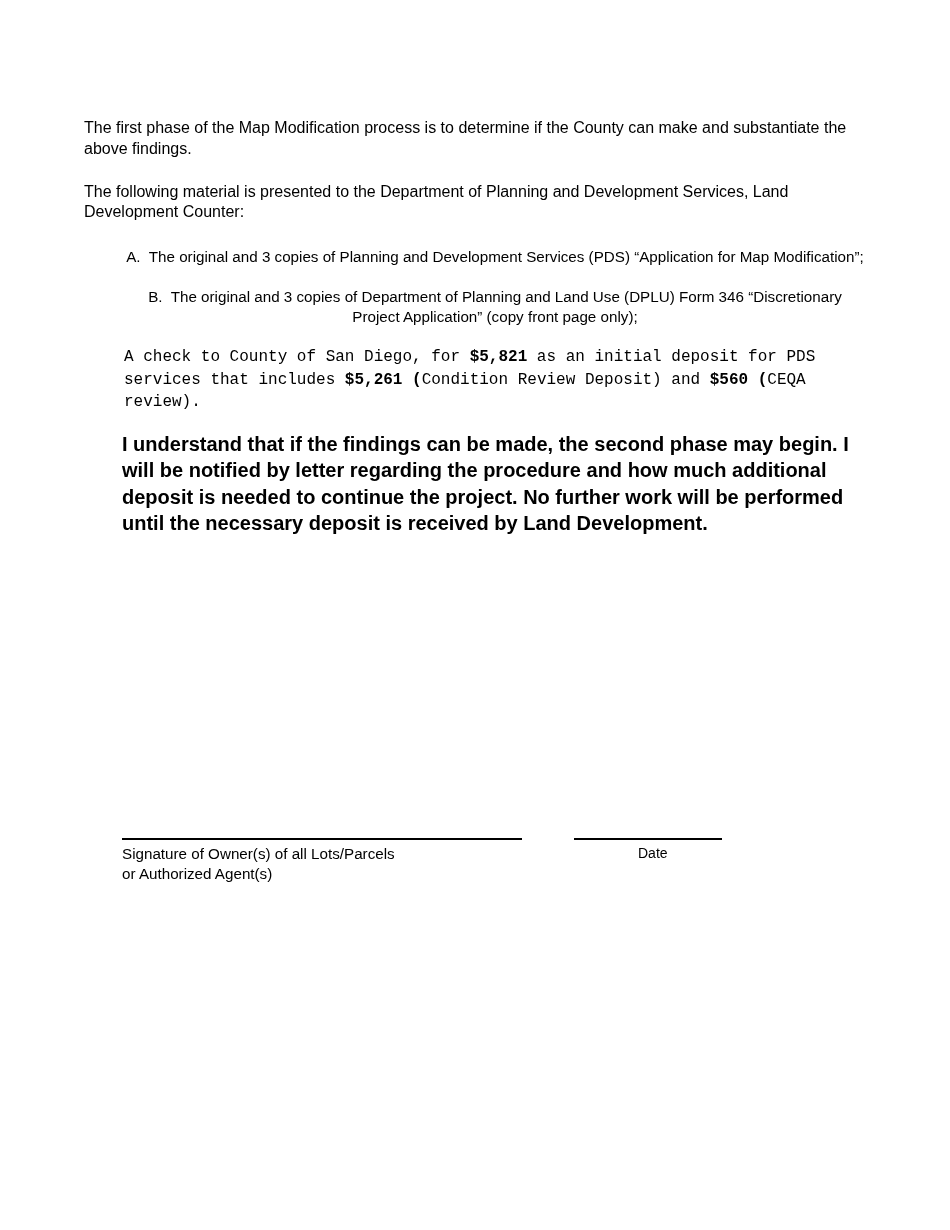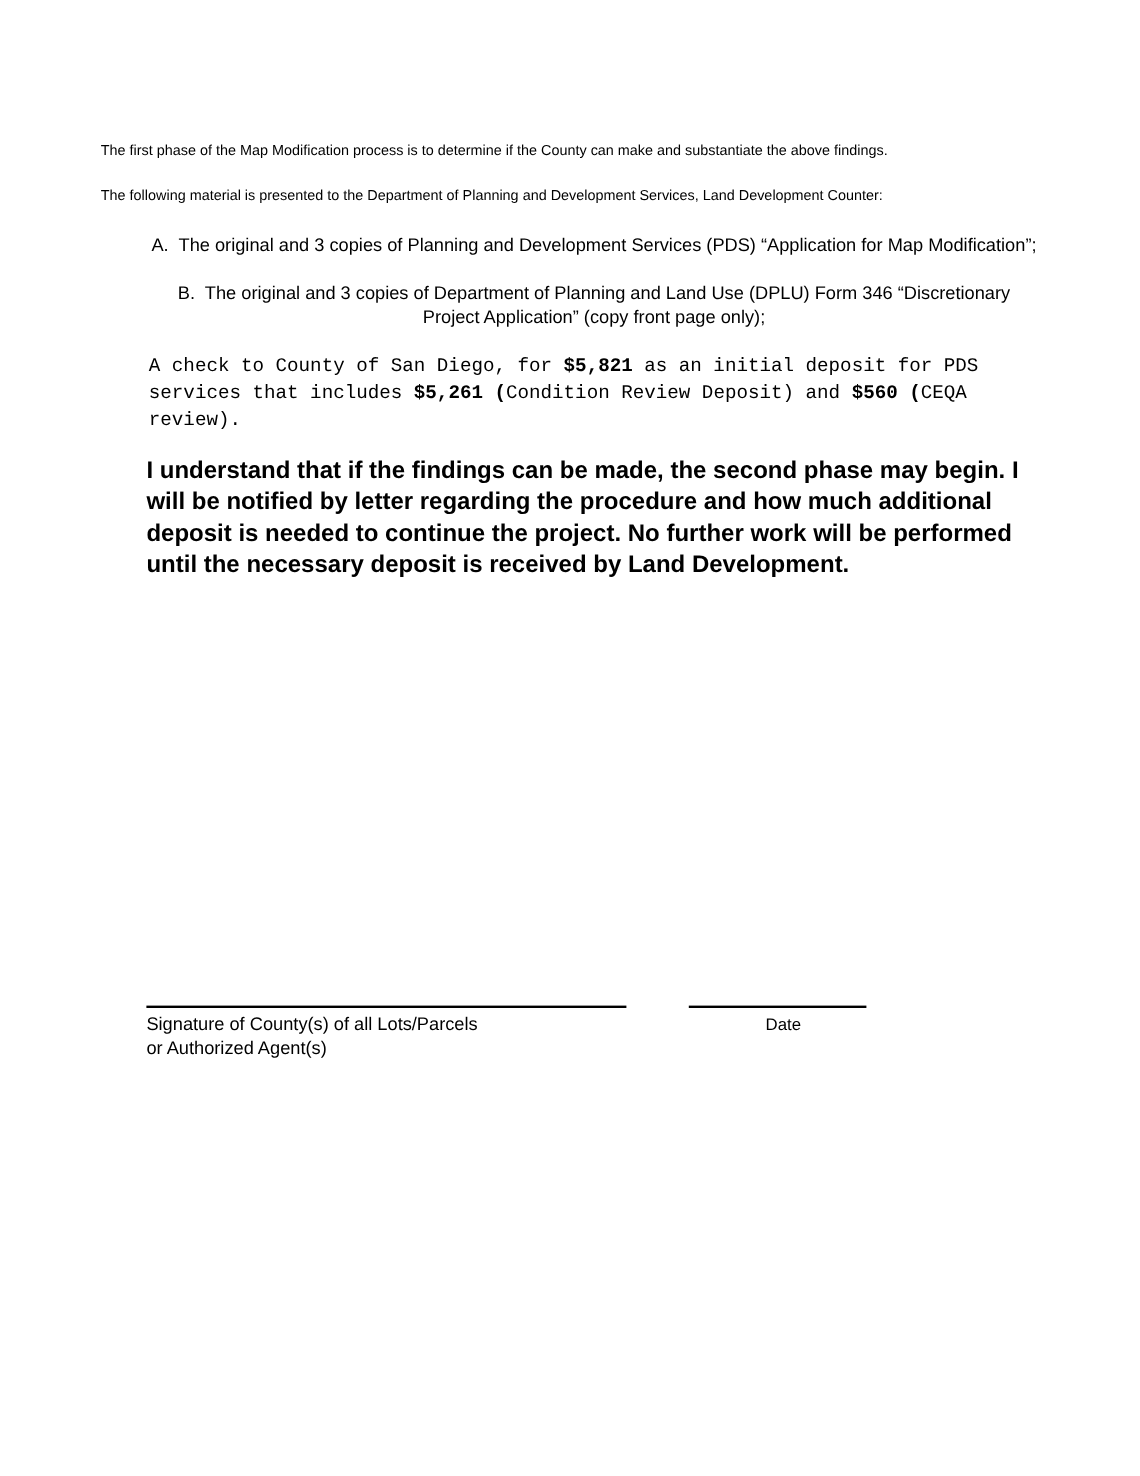--- a/index.html
+++ b/index.html
@@ -16,21 +16,21 @@
     overflow: hidden;
   }
   .page {
     position: relative;
     width: 950px;
     height: 1230px;
     box-sizing: border-box;
     padding: 118px 84px 0 84px;
   }
   .para {
-    font-size: 12px;
+    font-size: 16px;
     line-height: 1.30;
     margin: 0 0 22px 0;
     max-width: 790px;
   }
   .para.intro2 {
     margin-bottom: 24px;
   }
   .list {
     margin: 0;
     padding: 0;
@@ -128,19 +128,19 @@
 
   <p class="closing">I understand that if the findings can be made, the second phase may begin.  I will be notified by letter regarding the procedure and how much additional deposit is needed to continue the project.  No further work will be performed until the necessary deposit is received by Land Development.</p>
 
   <div class="sig-block">
     <div class="sig-lines">
       <div class="rule-long"></div>
       <div class="rule-gap"></div>
       <div class="rule-short"></div>
     </div>
     <div class="sig-labels">
-      <div>Signature of County(s) of all Lots/Parcels</div>
+      <div>Signature of Owner(s) of all Lots/Parcels</div>
       <div>or Authorized Agent(s)</div>
       <div class="sig-label-date">Date</div>
     </div>
   </div>
 
 </div>
 
 </body></html>

